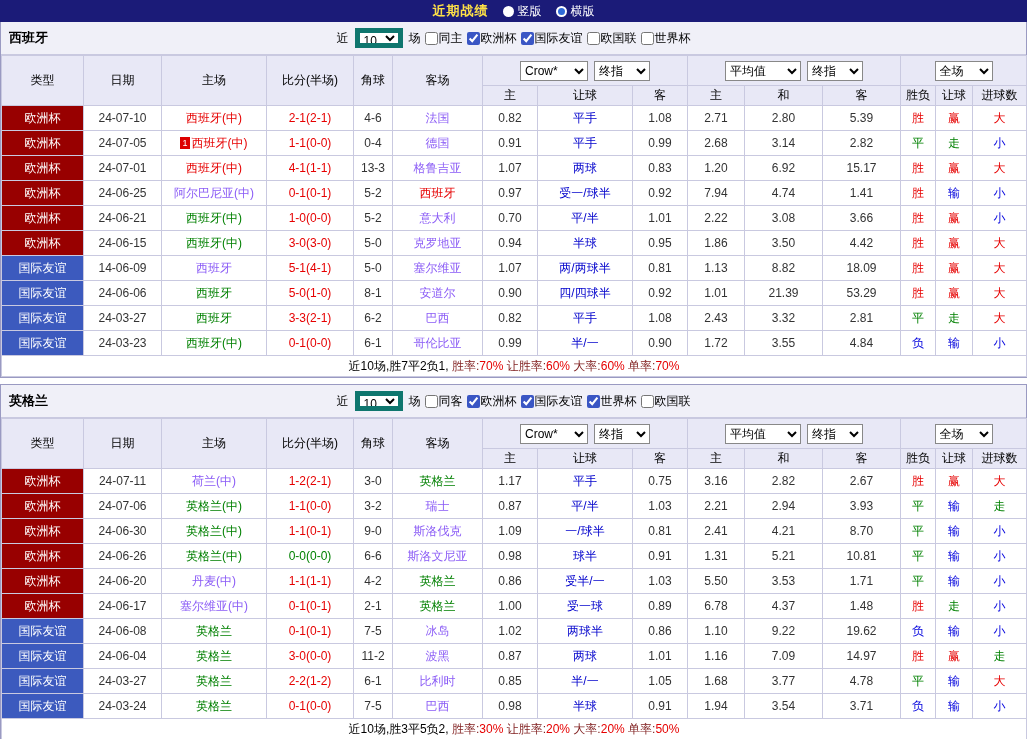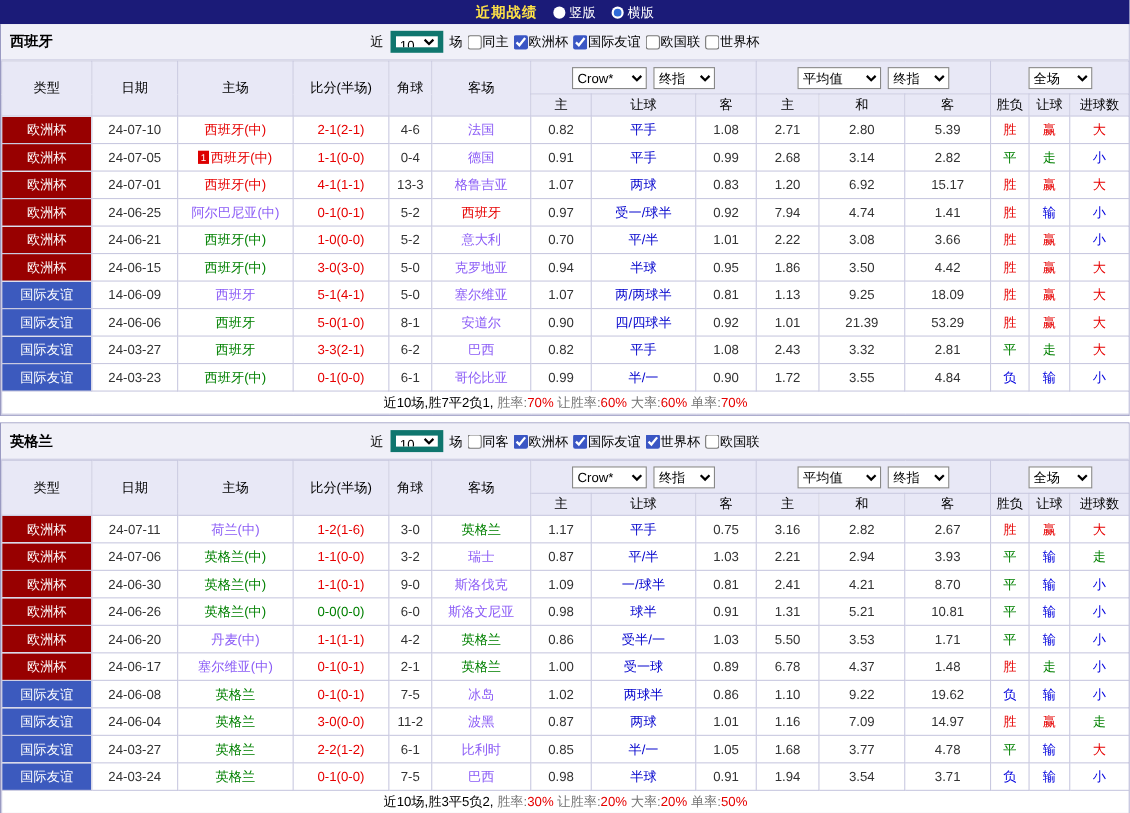--- a/index.html
+++ b/index.html
@@ -48,21 +48,21 @@
   tbody td { background:#fff; color:#333; }
   td.type { color:#fff; font-size:12px; }
   td.type.cup { background:#980000; }
   td.type.friendly { background:#3c5abe; }
   td.line { color:#0000cc; }
   .c-red { color:#e60000; }
   .c-green { color:#008000; }
   .c-blue { color:#0000dd; }
   .c-black { color:#8b5cf6; }
   td.summary { height:21px; font-size:12px; color:#000; background:#fff; }
-  .slabel { color:#737373; }
+  .slabel { color:#7f1d1d; }
   .badge {
     display:inline-block; background:#dd0000; color:#fff; font-size:9px;
     line-height:12px; height:12px; padding:0 2px; margin-right:2px; vertical-align:middle;
   }
 </style>
 </head>
 <body>
 
 <div class="topbar">
   <span class="title">近期战绩</span>
@@ -255,21 +255,21 @@
             <td class="type friendly">国际友谊</td>
             <td class="date">14-06-09</td>
             <td class="teamname c-black"><span>西班牙</span></td>
             <td class="score c-red">5-1(4-1)</td>
             <td>5-0</td>
             <td class="teamname c-black">塞尔维亚</td>
             <td>1.07</td>
             <td class="line">两/两球半</td>
             <td>0.81</td>
             <td>1.13</td>
-            <td>9.25</td>
+            <td>8.82</td>
             <td>18.09</td>
             <td class="c-red">胜</td>
             <td class="c-red">赢</td>
             <td class="c-red">大</td>
           </tr>
           <tr>
             <td class="type friendly">国际友谊</td>
             <td class="date">24-06-06</td>
             <td class="teamname c-green"><span>西班牙</span></td>
             <td class="score c-red">5-0(1-0)</td>
@@ -394,21 +394,21 @@
             <td>胜负</td>
             <td>让球</td>
             <td>进球数</td>
           </tr>
         </thead>
         <tbody>
           <tr>
             <td class="type cup">欧洲杯</td>
             <td class="date">24-07-11</td>
             <td class="teamname c-black"><span>荷兰(中)</span></td>
-            <td class="score c-red">1-2(1-6)</td>
+            <td class="score c-red">1-2(2-1)</td>
             <td>3-0</td>
             <td class="teamname c-green">英格兰</td>
             <td>1.17</td>
             <td class="line">平手</td>
             <td>0.75</td>
             <td>3.16</td>
             <td>2.82</td>
             <td>2.67</td>
             <td class="c-red">胜</td>
             <td class="c-red">赢</td>
@@ -446,21 +446,21 @@
             <td>8.70</td>
             <td class="c-green">平</td>
             <td class="c-blue">输</td>
             <td class="c-blue">小</td>
           </tr>
           <tr>
             <td class="type cup">欧洲杯</td>
             <td class="date">24-06-26</td>
             <td class="teamname c-green"><span>英格兰(中)</span></td>
             <td class="score c-green">0-0(0-0)</td>
-            <td>6-0</td>
+            <td>6-6</td>
             <td class="teamname c-black">斯洛文尼亚</td>
             <td>0.98</td>
             <td class="line">球半</td>
             <td>0.91</td>
             <td>1.31</td>
             <td>5.21</td>
             <td>10.81</td>
             <td class="c-green">平</td>
             <td class="c-blue">输</td>
             <td class="c-blue">小</td>

